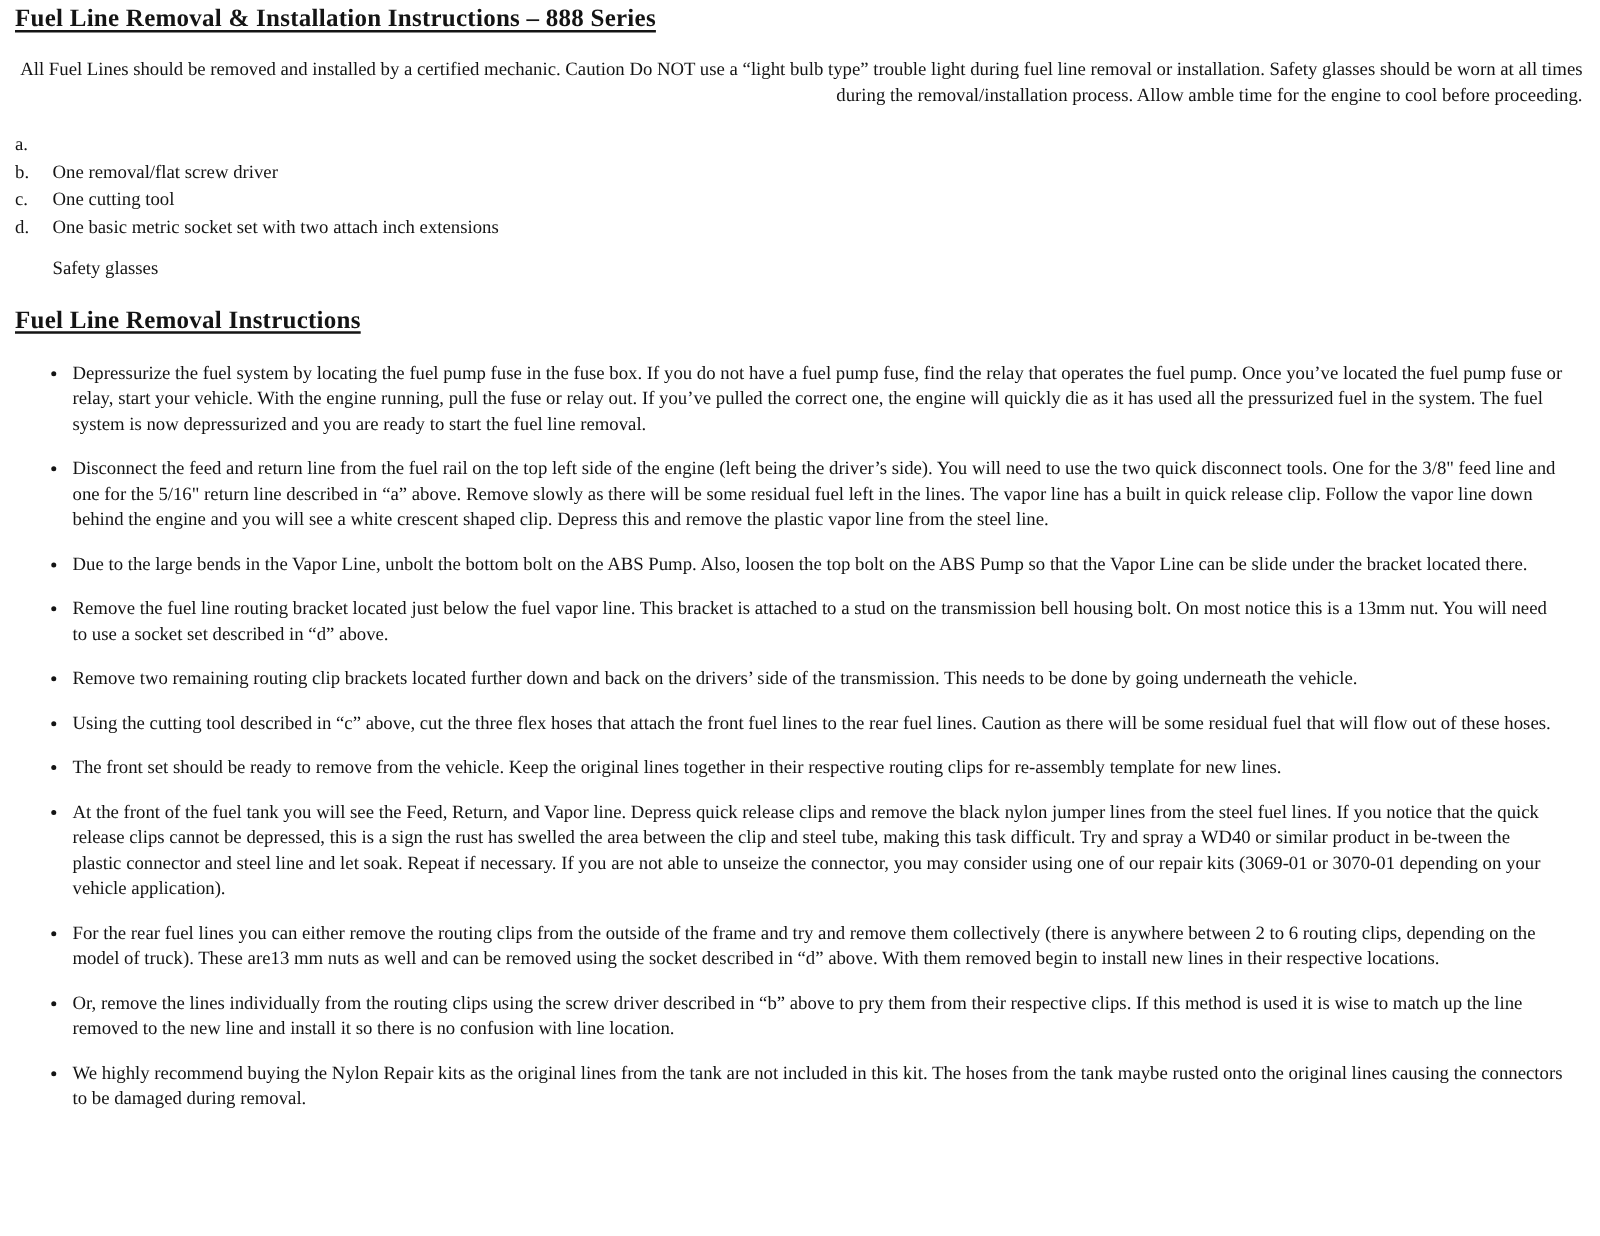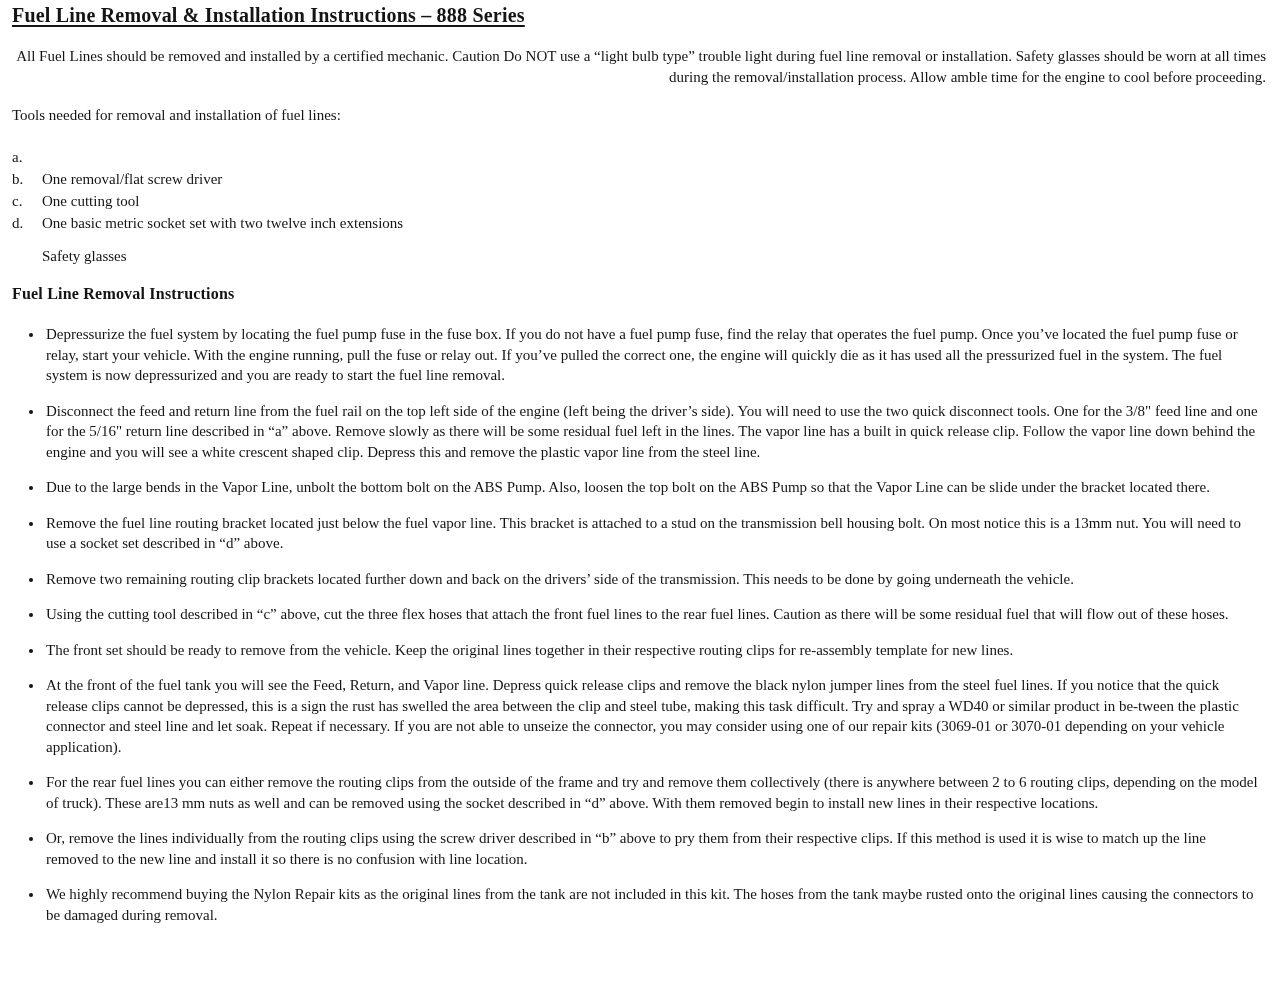--- a/index.html
+++ b/index.html
@@ -47,64 +47,64 @@
   }
   .tool-row .letter {
     width: 30px;
     flex: 0 0 30px;
   }
   .tool-row.extra {
     line-height: 20.5px;
     margin-top: 12px;
   }
   h2.section-title {
-    font-size: 16px;
+    font-size: 20px;
     font-weight: bold;
     margin: 19px 0 21px 0;
+    text-decoration: underline;
     text-decoration-thickness: 2px;
     text-underline-offset: 3px;
     letter-spacing: 0.2px;
   }
   ul.steps {
-    margin: 4px;
+    margin: 16px;
     padding: 0 0 0 28px;
     list-style: disc outside;
   }
   ul.steps li {
     margin: 0 0 15px 0;
     line-height: 20.5px;
     padding-left: 2px;
   }
 </style>
 </head>
 <body>
 
 <main class="page">
 
   <h1 class="doc-title">Fuel Line Removal &amp; Installation Instructions – 888 Series</h1>
 
   <p class="intro">All Fuel Lines should be removed and installed by a certified mechanic. Caution Do NOT use a “light bulb type” trouble light during fuel line removal or installation. Safety glasses should be worn at all times during the removal/installation process. Allow amble time for the engine to cool before proceeding.</p>
 
-  <p class="tools-heading">Tools needed for removal and installation of fuel lines:</p>
 
   <div class="tools-list">
     <div class="tool-row">
       <span class="letter">a.</span>
     </div>
     <div class="tool-row">
       <span class="letter">b.</span>
       <span class="text">One removal/flat screw driver</span>
     </div>
     <div class="tool-row">
       <span class="letter">c.</span>
       <span class="text">One cutting tool</span>
     </div>
     <div class="tool-row">
       <span class="letter">d.</span>
-      <span class="text">One basic metric socket set with two twelve inch extensions</span>
+      <span class="text">One basic metric socket set with two attach inch extensions</span>
     </div>
     <div class="tool-row extra">
       <span class="letter"></span>
       <span class="text">Safety glasses</span>
     </div>
   </div>
 
   <h2 class="section-title">Fuel Line Removal Instructions</h2>
 
   <ul class="steps">

